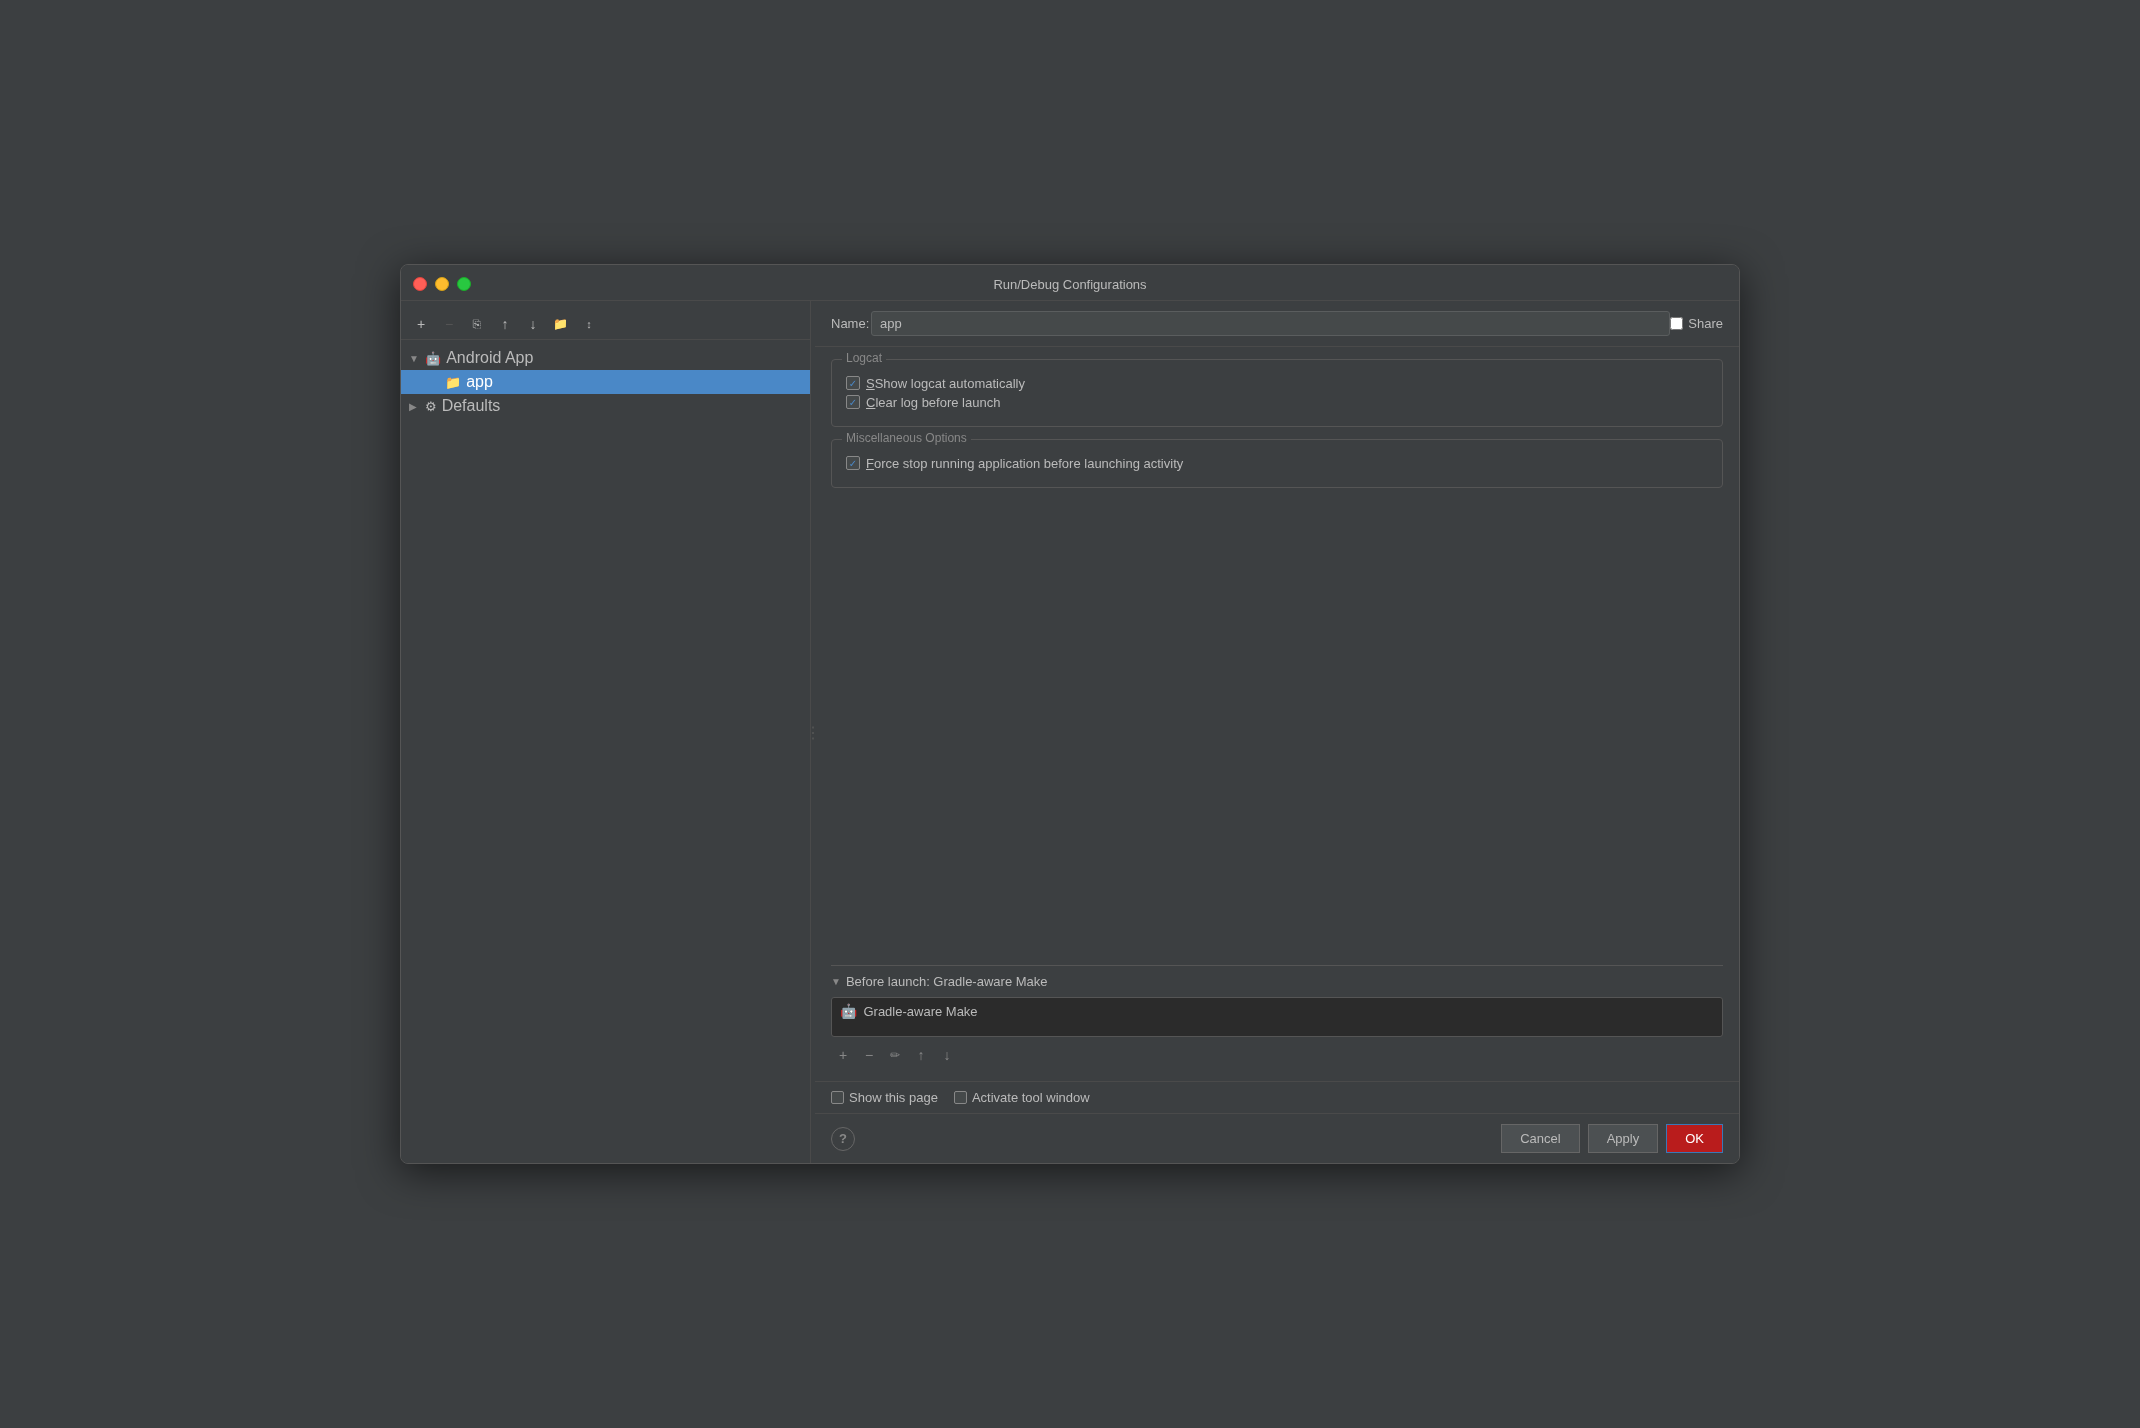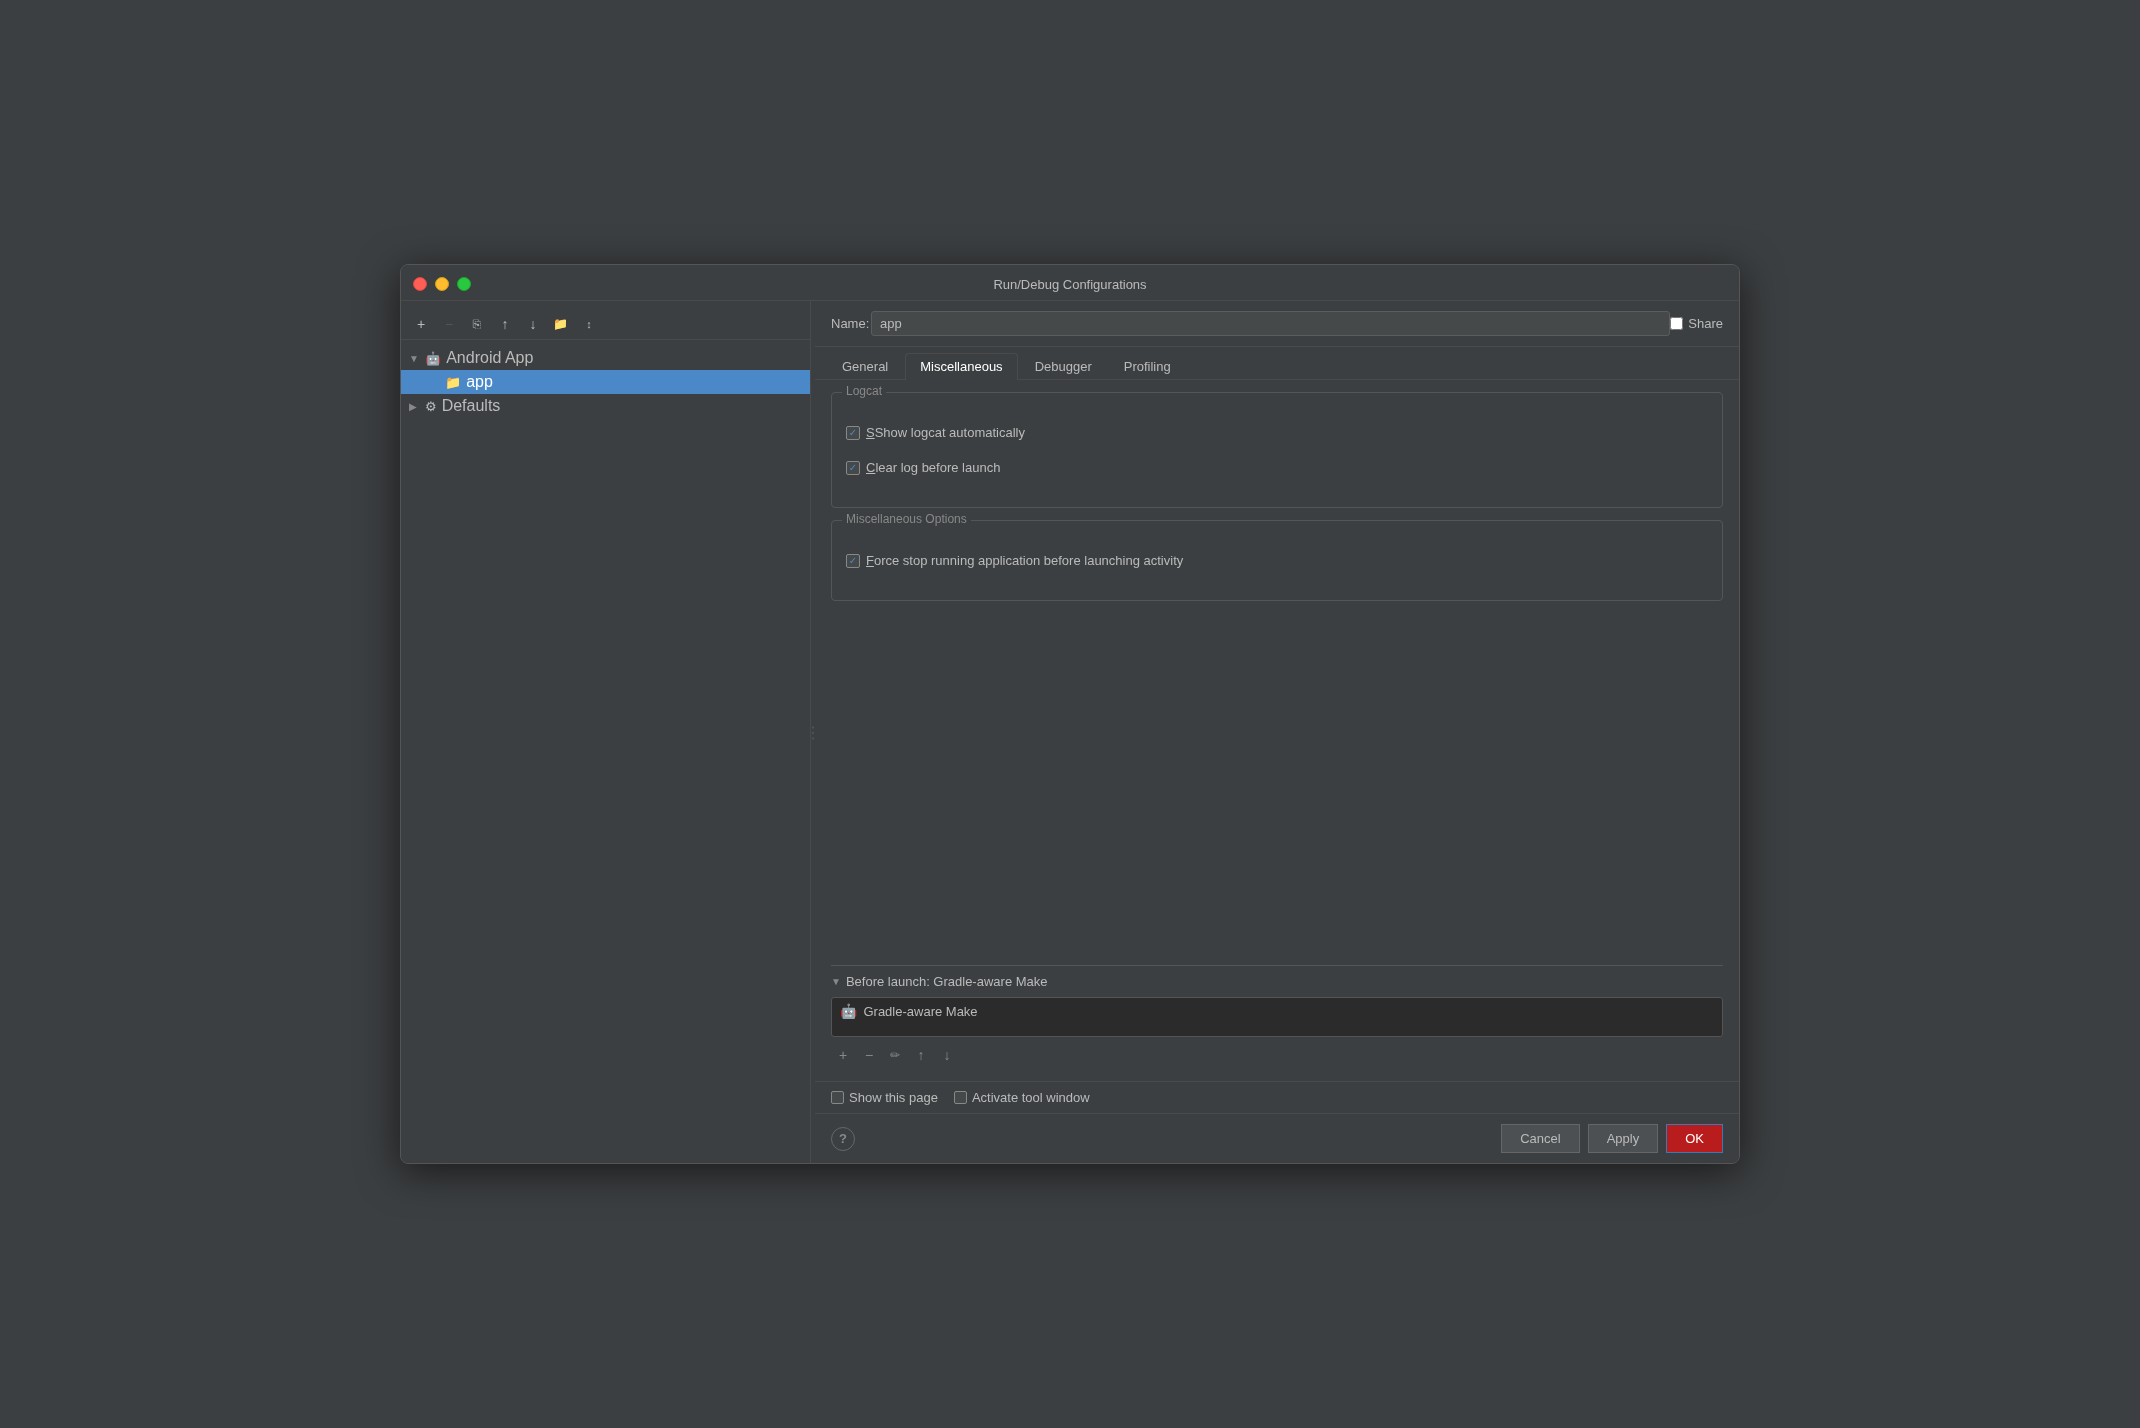--- a/index.html
+++ b/index.html
@@ -205,22 +205,21 @@
       position: absolute;
       top: -9px;
       left: 10px;
       background: #3c3f41;
       padding: 0 4px;
       font-size: 12px;
       color: #888888;
     }
     .checkbox-row {
       display: flex;
-      align-items: center;
-      margin: 20px 0;
+      margin: 4px 0;
       gap: 6px;
     }
     .checkbox-icon {
       width: 14px;
       height: 14px;
       border: 1px solid #888;
       border-radius: 2px;
       background: #45494a;
       display: flex;
       align-items: center;
@@ -435,26 +434,20 @@
 
       <div class="name-row">
         <span class="name-label">Name:</span>
         <input class="name-input" type="text" value="app" style="">
         <div class="share-area">
           <input type="checkbox" class="share-checkbox" style="">
           <span>Share</span>
         </div>
       </div>
 
-      <div class="tabs-bar">
-        <div class="tab">General</div>
-        <div class="tab active">Miscellaneous</div>
-        <div class="tab">Debugger</div>
-        <div class="tab">Profiling</div>
-      </div>
 
       <div class="tab-content">
 
         <div class="section-box">
           <span class="section-title">Logcat</span>
           <div class="checkbox-row">
             <div class="checkbox-icon checked"></div>
             <span class="checkbox-label">
               <span class="underline">S</span><span>Show logcat automatically</span>
             </span>

